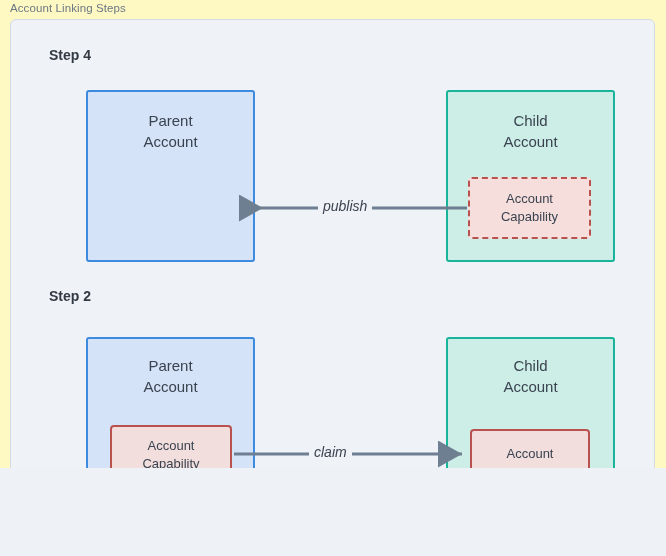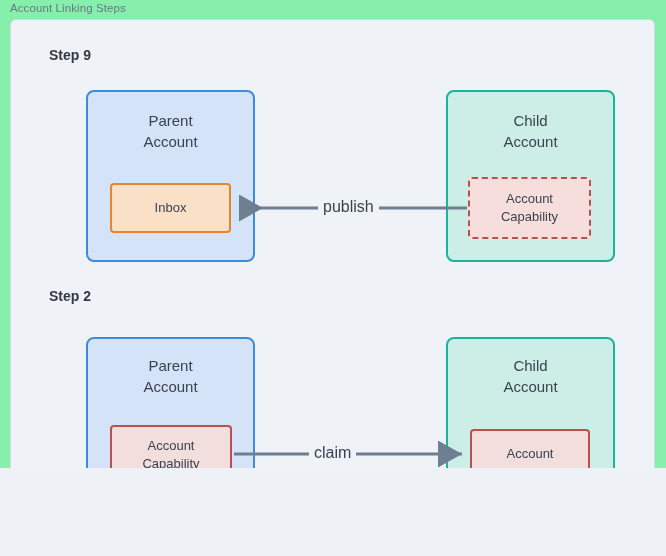--- a/index.html
+++ b/index.html
@@ -5,21 +5,21 @@
   html, body {
     margin: 0;
     padding: 0;
     background: #eef1f5;
     font-family: "Liberation Sans", sans-serif;
   }
   #root {
     position: relative;
     width: 666px;
     height: 468px;
-    background: #86efac;
+    background: #fef9c3;
     overflow: hidden;
   }
   .fig-title {
     position: absolute;
     left: 10px;
     top: 2px;
     font-size: 11.5px;
     color: #6b7785;
     letter-spacing: 0.1px;
     font-family: "Liberation Sans", sans-serif;
@@ -40,21 +40,21 @@
     position: absolute;
     font-size: 14px;
     font-weight: bold;
     color: #333a44;
     font-family: "Liberation Sans", sans-serif;
     white-space: nowrap;
   }
   .node {
     position: absolute;
     box-sizing: border-box;
-    border-radius: 8px;
+    border-radius: 3px;
   }
   .acct-box {
     border-width: 2px;
     border-style: solid;
   }
   .parent-box {
     background: #d4e3f7;
     border-color: #3d8bde;
   }
   .child-box {
@@ -91,49 +91,47 @@
   .cap-dashed {
     background: #f6dedd;
     border: 2px dashed #b9524f;
   }
   .cap-solid {
     background: #f1dedd;
     border: 2px solid #b9524f;
   }
   .edge-label {
     position: absolute;
-    font-size: 16px;
+    font-size: 14px;
     color: #3a4350;
     background: #eff2f6;
     padding: 0 5px;
     font-family: "Liberation Sans", sans-serif;
     white-space: nowrap;
+    font-style: italic;
   }
   .arrow-svg {
     position: absolute;
     overflow: visible;
   }
 </style>
 </head>
 <body>
 
 <div id="root">
 
   <div class="fig-title">Account Linking Steps</div>
 
   <div class="fig-frame"></div>
 
-  <div class="step-label" style="left:49px; top:47px;">Step 9</div>
+  <div class="step-label" style="left:49px; top:47px;">Step 4</div>
 
   <div class="node acct-box parent-box" style="left:86px; top:90px; width:169px; height:172px;">
     <div class="acct-title" style="top:18px;">Parent</div>
     <div class="acct-title" style="top:39px;">Account</div>
-  </div>
-  <div class="inner-box inbox-box" style="left:110px; top:183px; width:121px; height:50px;">
-    <span>Inbox</span>
   </div>
 
   <div class="node acct-box child-box" style="left:446px; top:90px; width:169px; height:172px;">
     <div class="acct-title" style="top:18px;">Child</div>
     <div class="acct-title" style="top:39px;">Account</div>
   </div>
   <div class="inner-box cap-dashed" style="left:468px; top:177px; width:123px; height:62px; flex-direction:column;">
     <span>Account</span>
     <span>Capability</span>
   </div>

